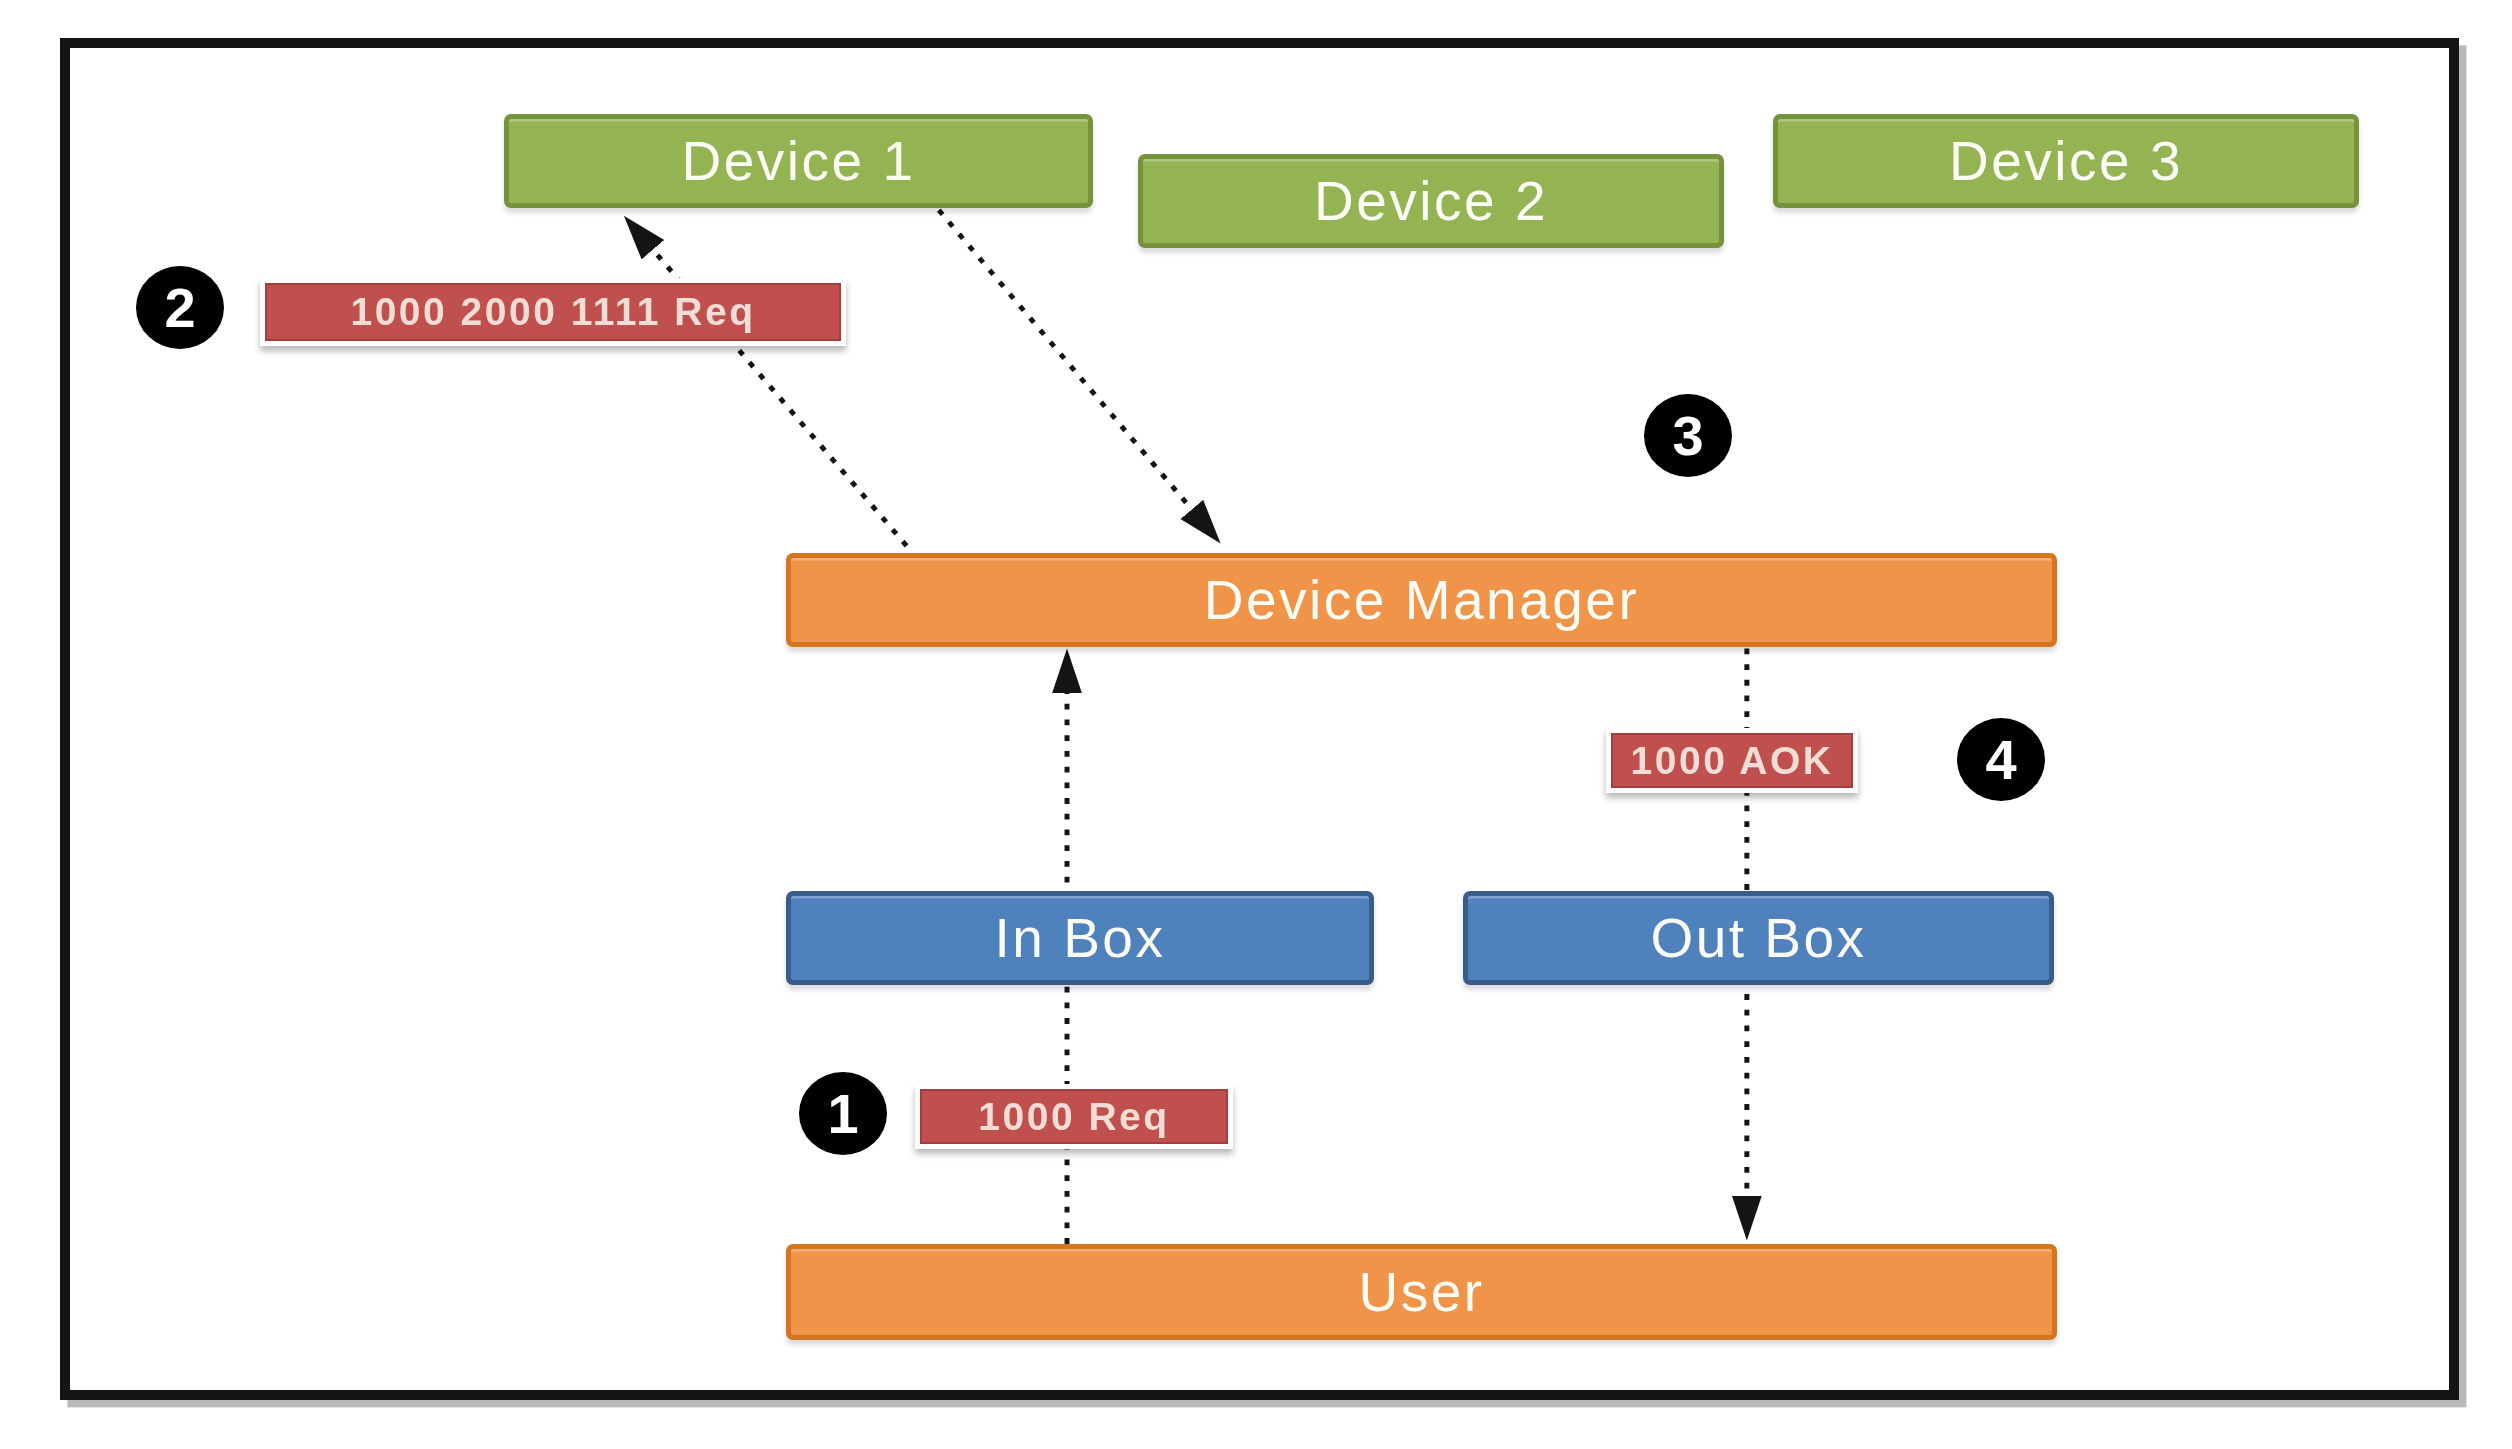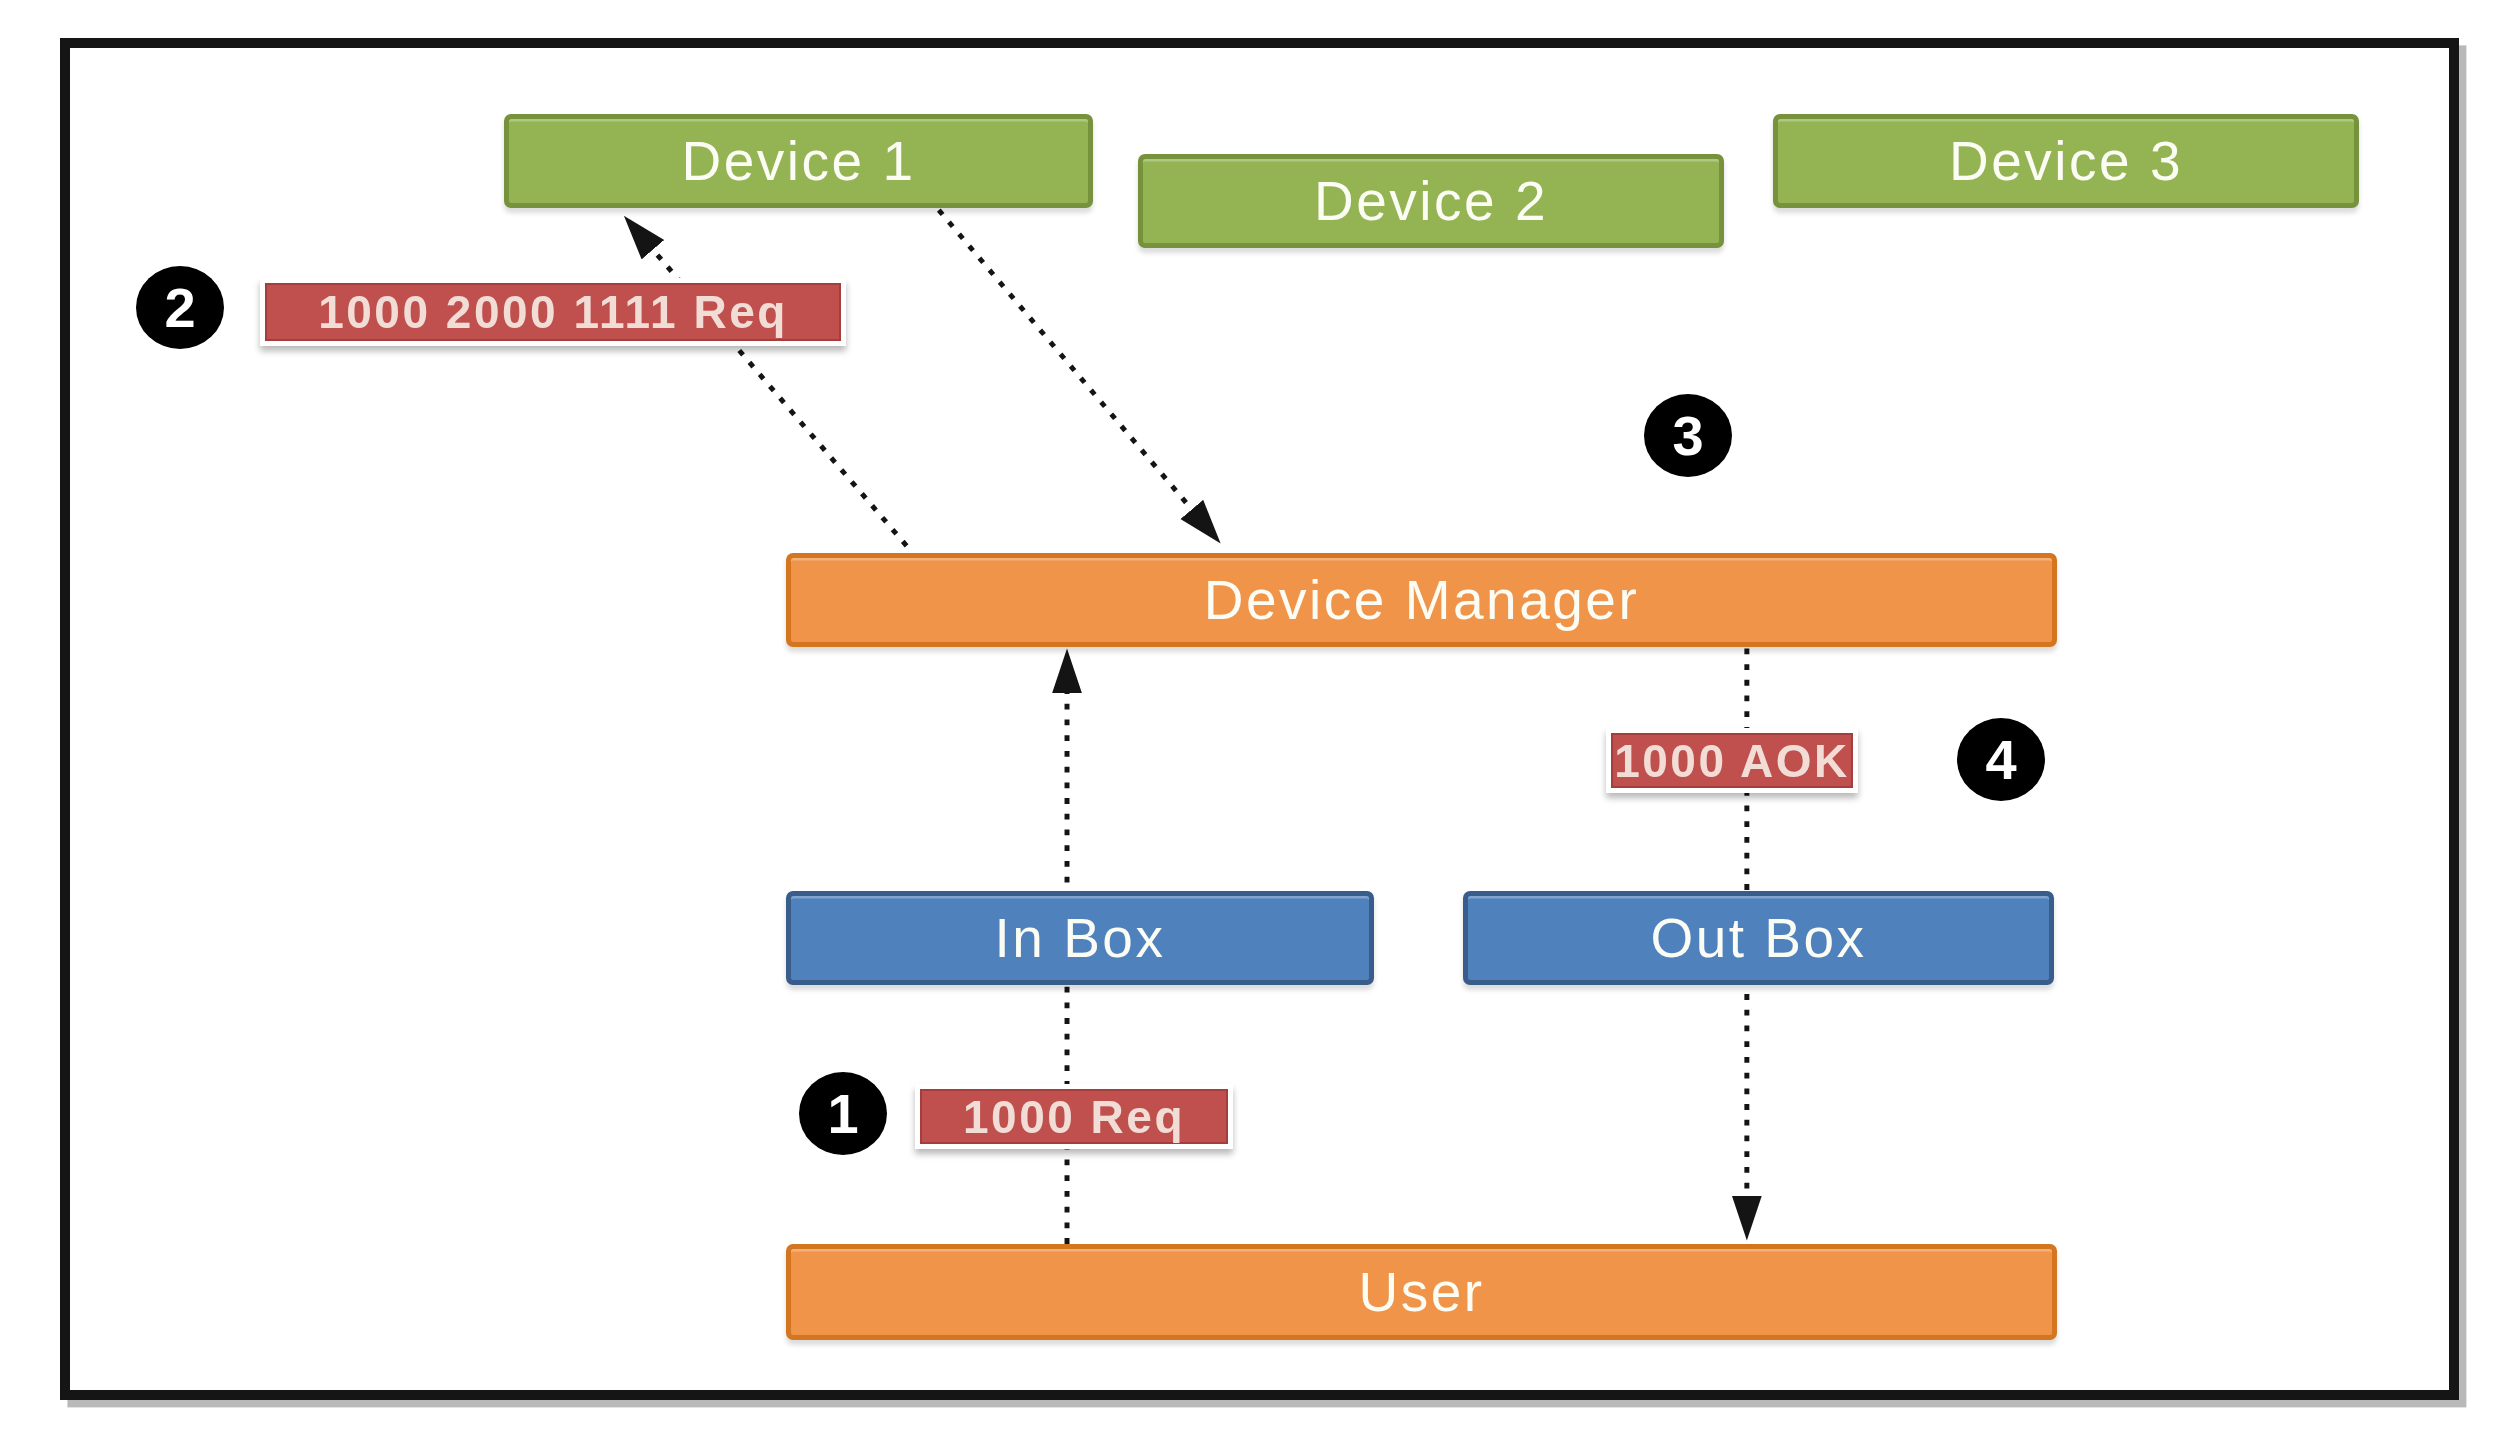--- a/index.html
+++ b/index.html
@@ -67,21 +67,21 @@
     padding: 5px;
     z-index: 3;
     box-shadow: 0 5px 6.6px rgba(0,0,0,0.28);
   }
   .msg-core {
     box-sizing: border-box;
     width: 100%; height: 100%;
     background: var(--message-fill, #c0504d);
     border: 2.5px solid var(--message-border, #a33e3c);
     color: var(--message-text, #f2ddd6);
-    font-size: 46px;
+    font-size: 39px;
     font-weight: bold;
     letter-spacing: 2.5px;
     display: flex;
     align-items: center;
     justify-content: center;
     white-space: nowrap;
   }
   .msg-1 { left: 915px; top: 1084px; width: 318px; height: 65px; }
   .msg-2 { left: 260px;  top: 278px;  width: 586px; height: 68px; }
   .msg-3 { left: 1021px; top: 405px;  width: 589px; height: 68px; }

